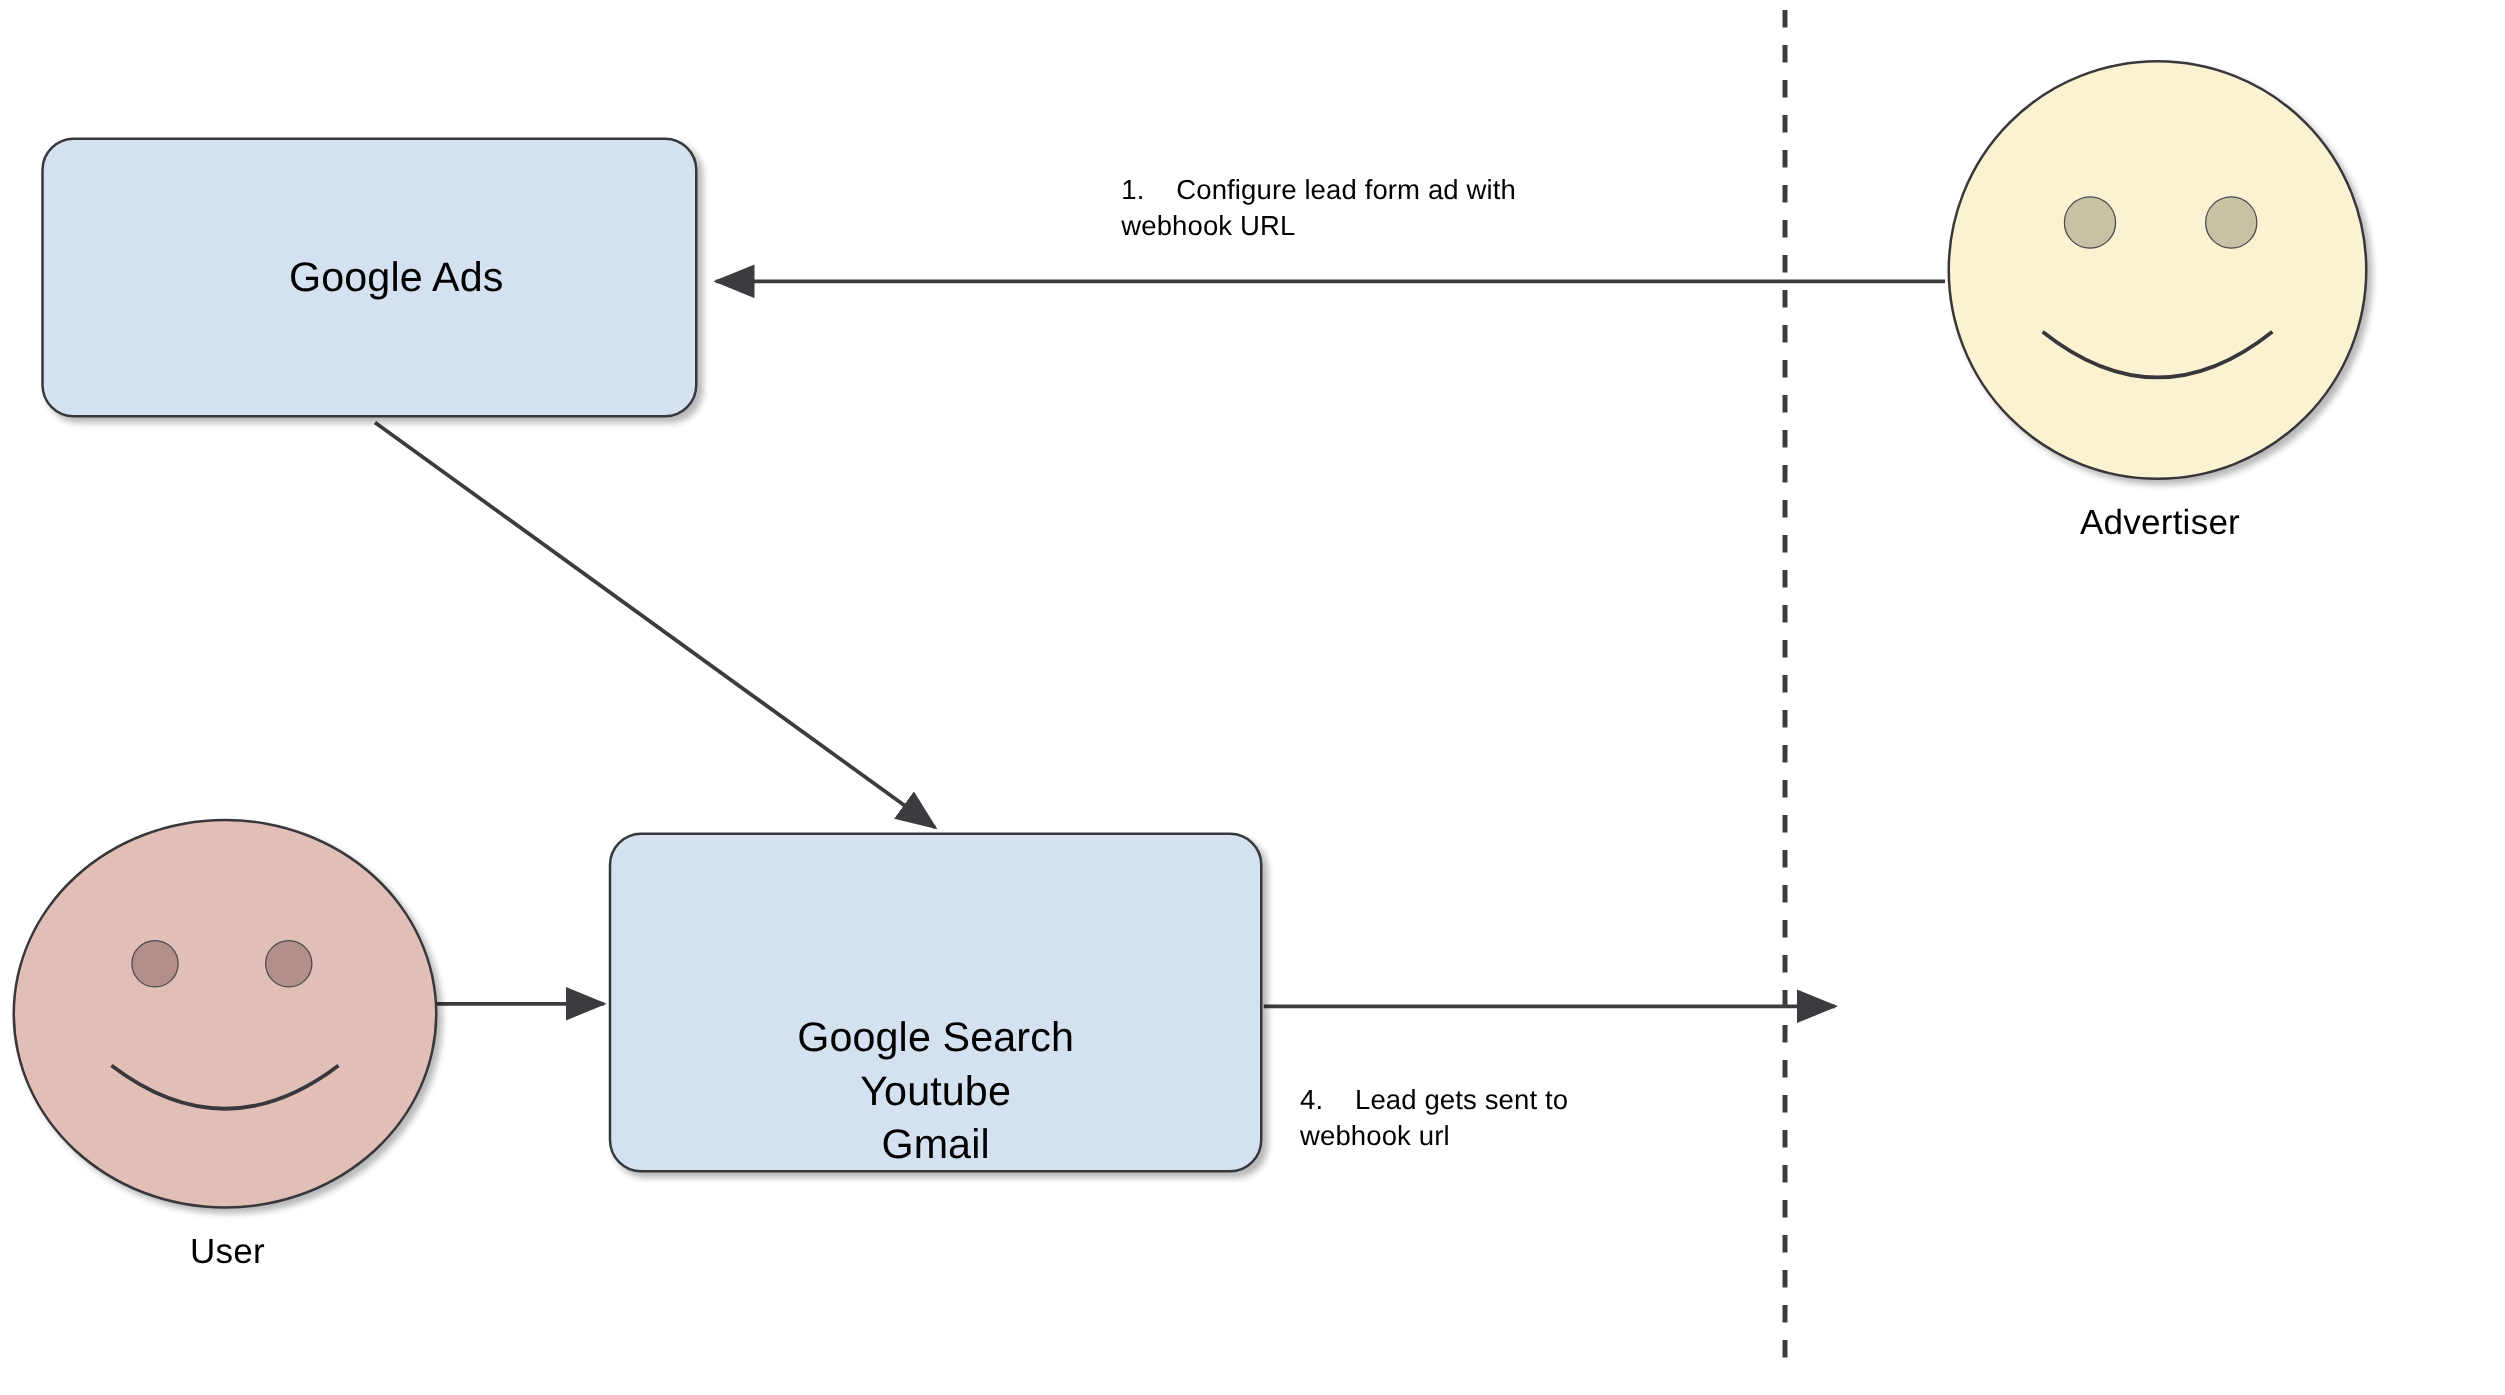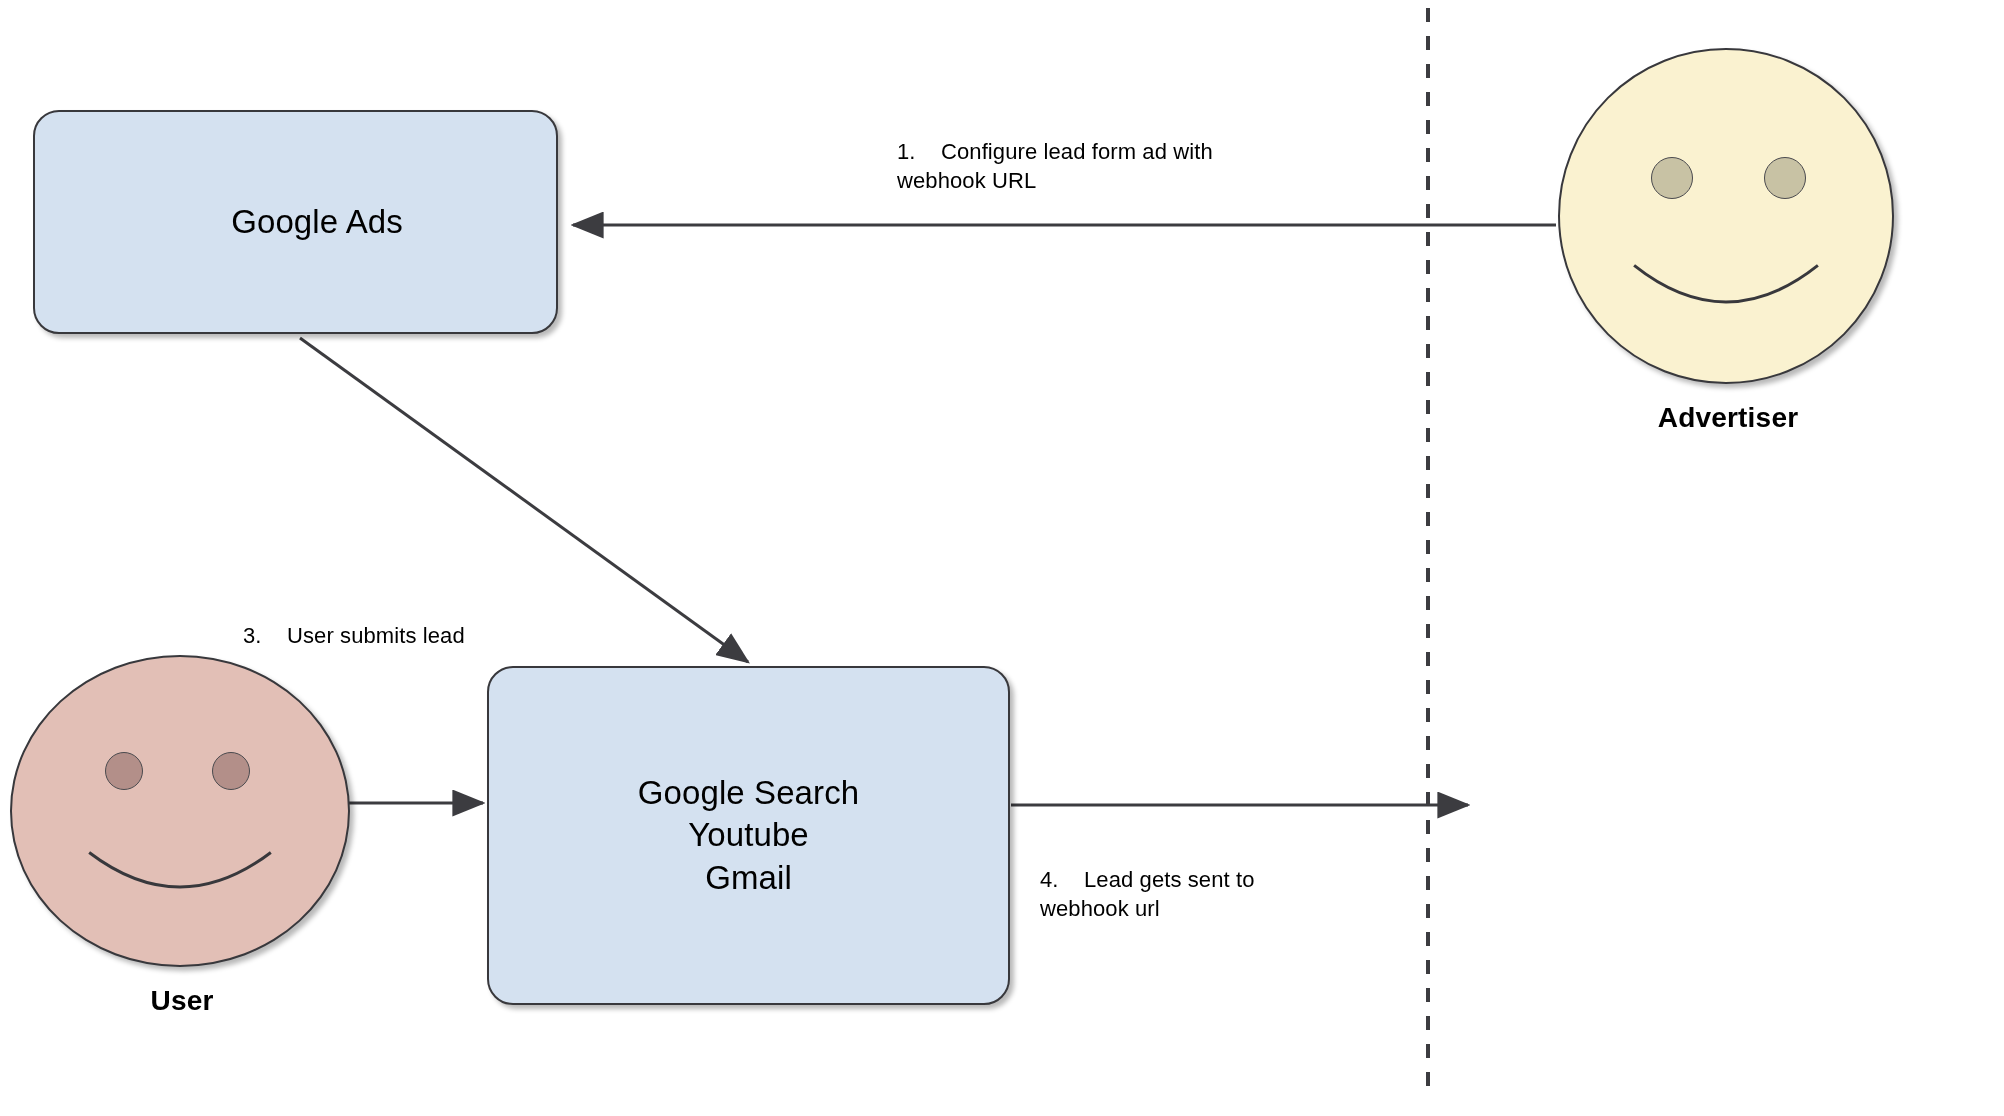--- a/index.html
+++ b/index.html
@@ -52,22 +52,23 @@
     top: 110px;
     width: 525px;
     height: 224px;
     background: #d4e1f0;
     padding-left: 43px;
   }
   #node-google-properties {
     left: 487px;
     top: 666px;
     width: 523px;
-    height: 339px;
+    height: 272px;
     background: #d4e1f0;
+    align-items: flex-end;
   }
   #node-crm {
     left: 1472px;
     top: 670px;
     width: 500px;
     height: 276px;
     background: #fbf2cf;
   }
   
   .actor {
@@ -91,21 +92,21 @@
     left: 0;
     top: 0;
     width: 100%;
     height: 100%;
   }
   .actor-caption {
     position: absolute;
     width: 100%;
     text-align: center;
     font-size: 28px;
-    font-weight: bold;
+    font-weight: normal;
     letter-spacing: 0.2px;
   }
   
   #actor-advertiser {
     left: 1558px;
     top: 48px;
     width: 340px;
     height: 390px;
   }
   #actor-advertiser .actor-face {
@@ -218,22 +219,19 @@
     </div>
     <div class="actor-caption">User</div>
   </div>
 
   <div class="step-label" id="label-step-1">
     <span class="step-num">1.</span><span class="step-text">Configure lead form ad with
 webhook URL</span>
   </div>
 
 
-  <div class="step-label" id="label-step-3">
-    <span class="step-num">3.</span><span class="step-text">User submits lead</span>
-  </div>
 
   <div class="step-label" id="label-step-4">
     <span class="step-num">4.</span><span class="step-text">Lead gets sent to
 webhook url</span>
   </div>
 
 </div>
 
 </body></html>

